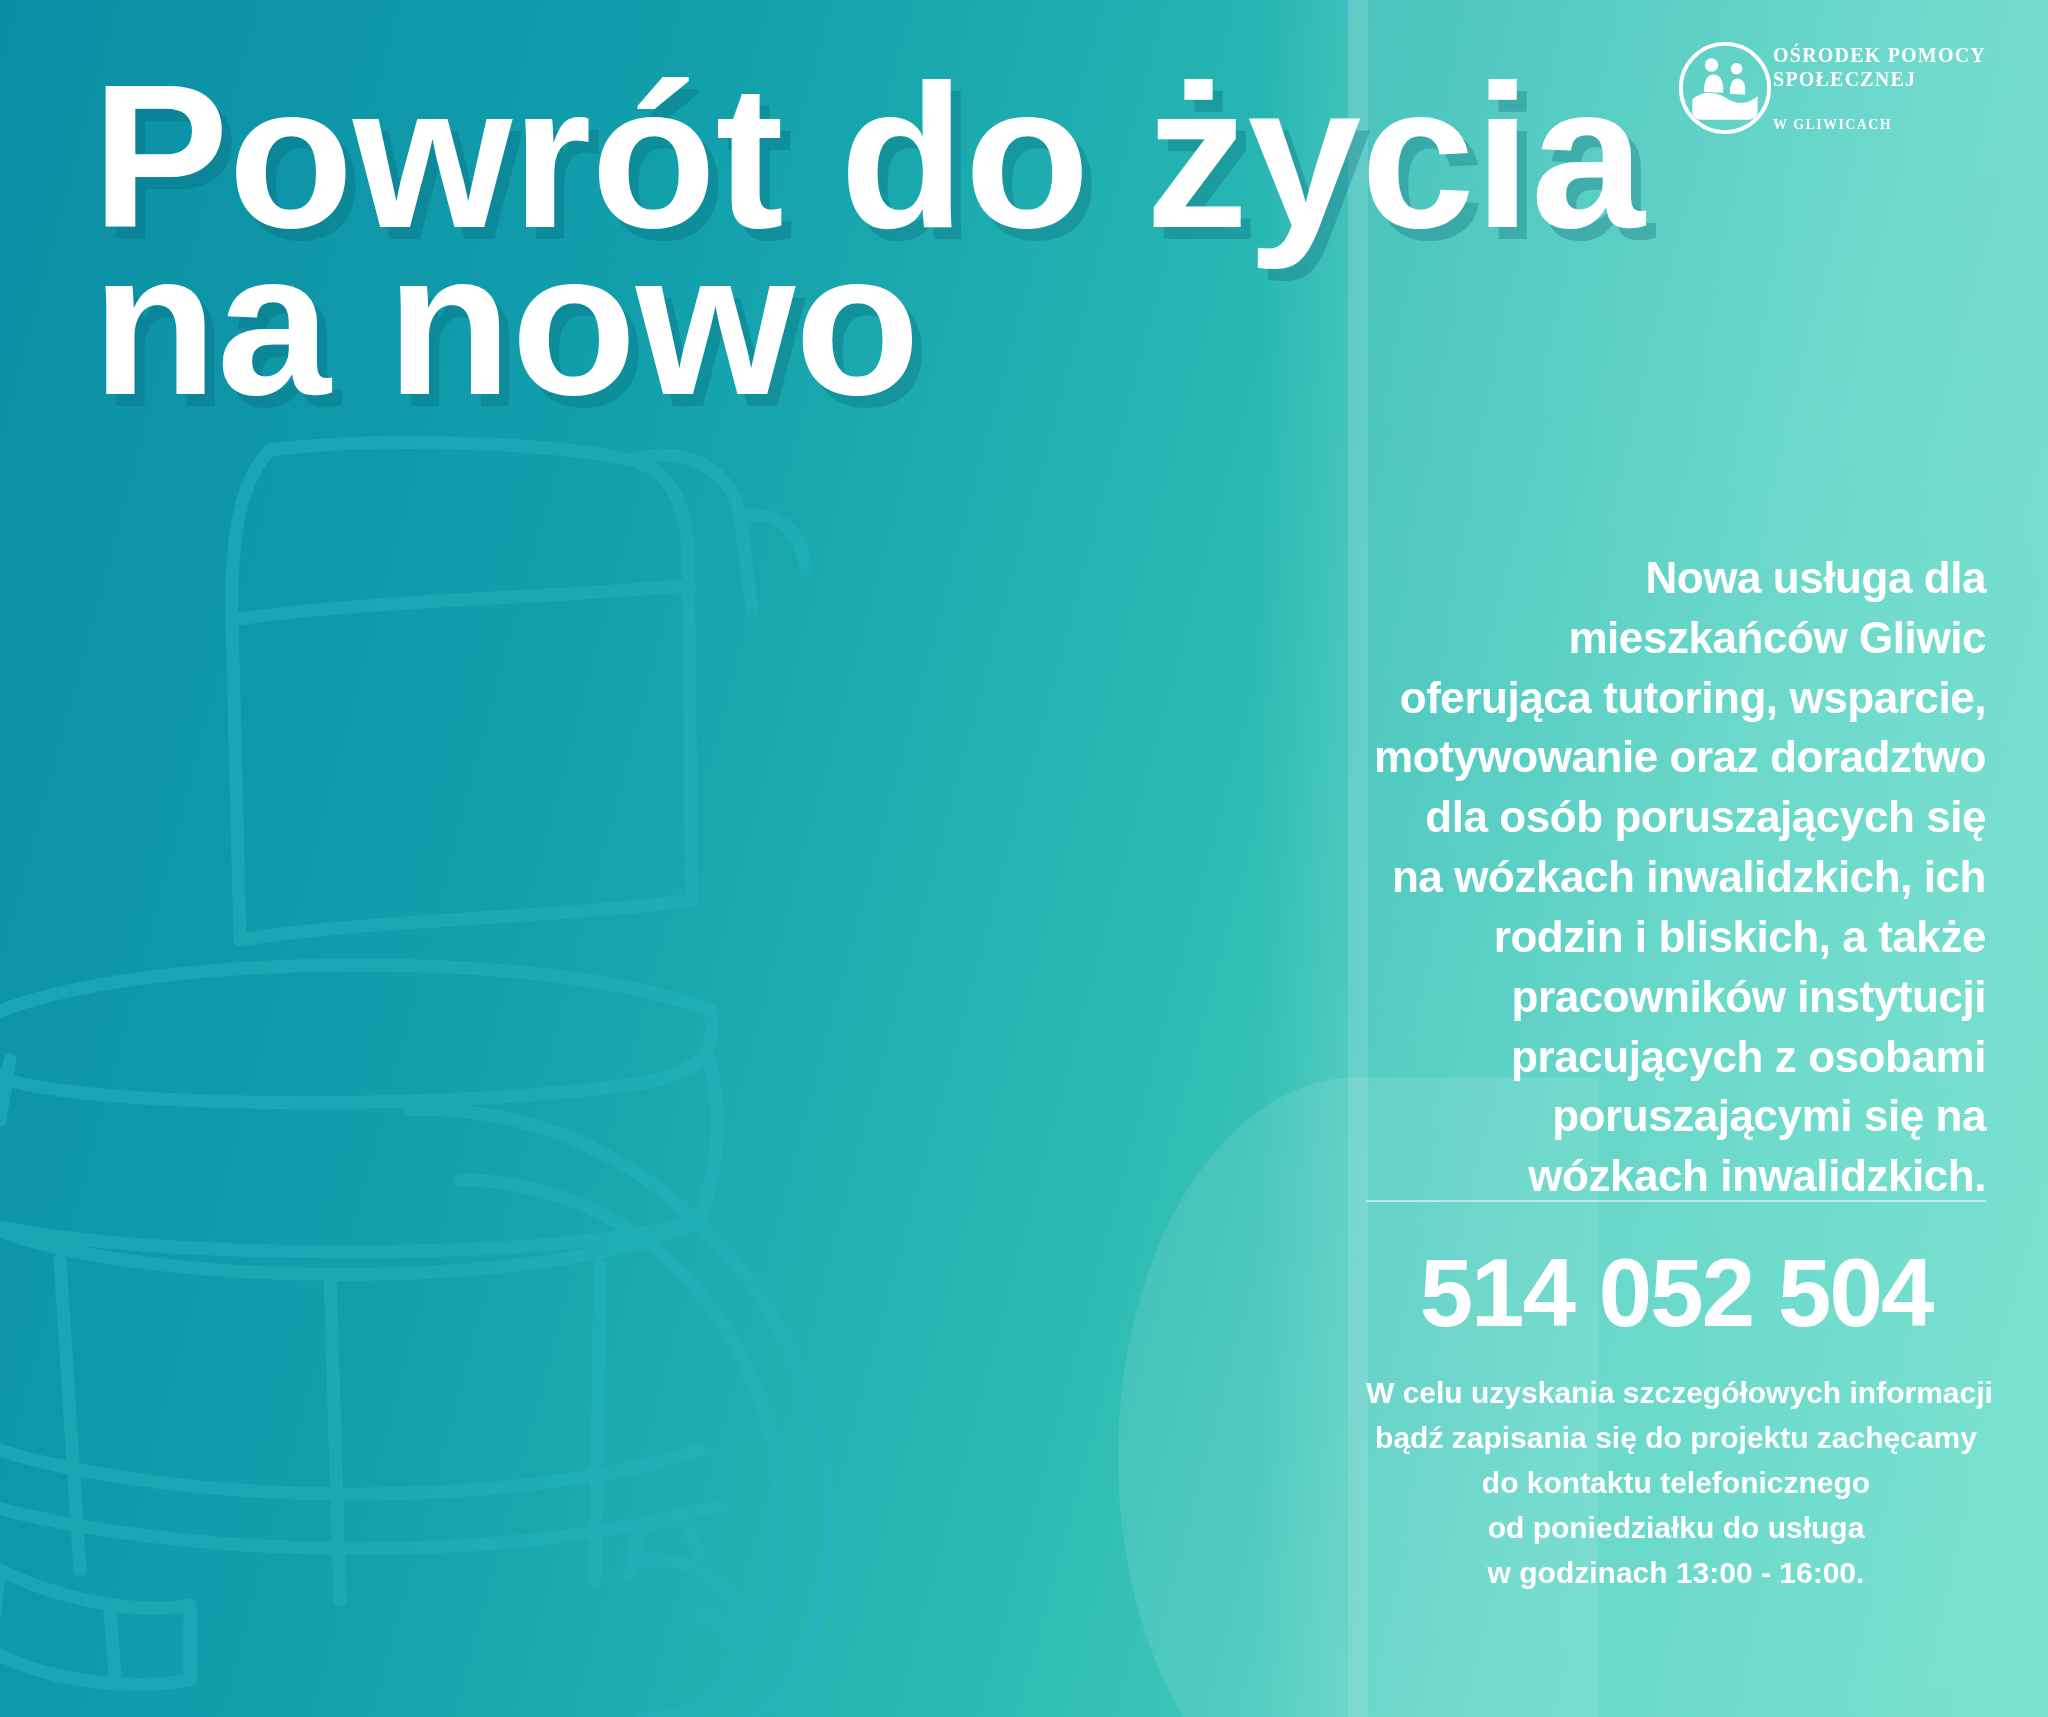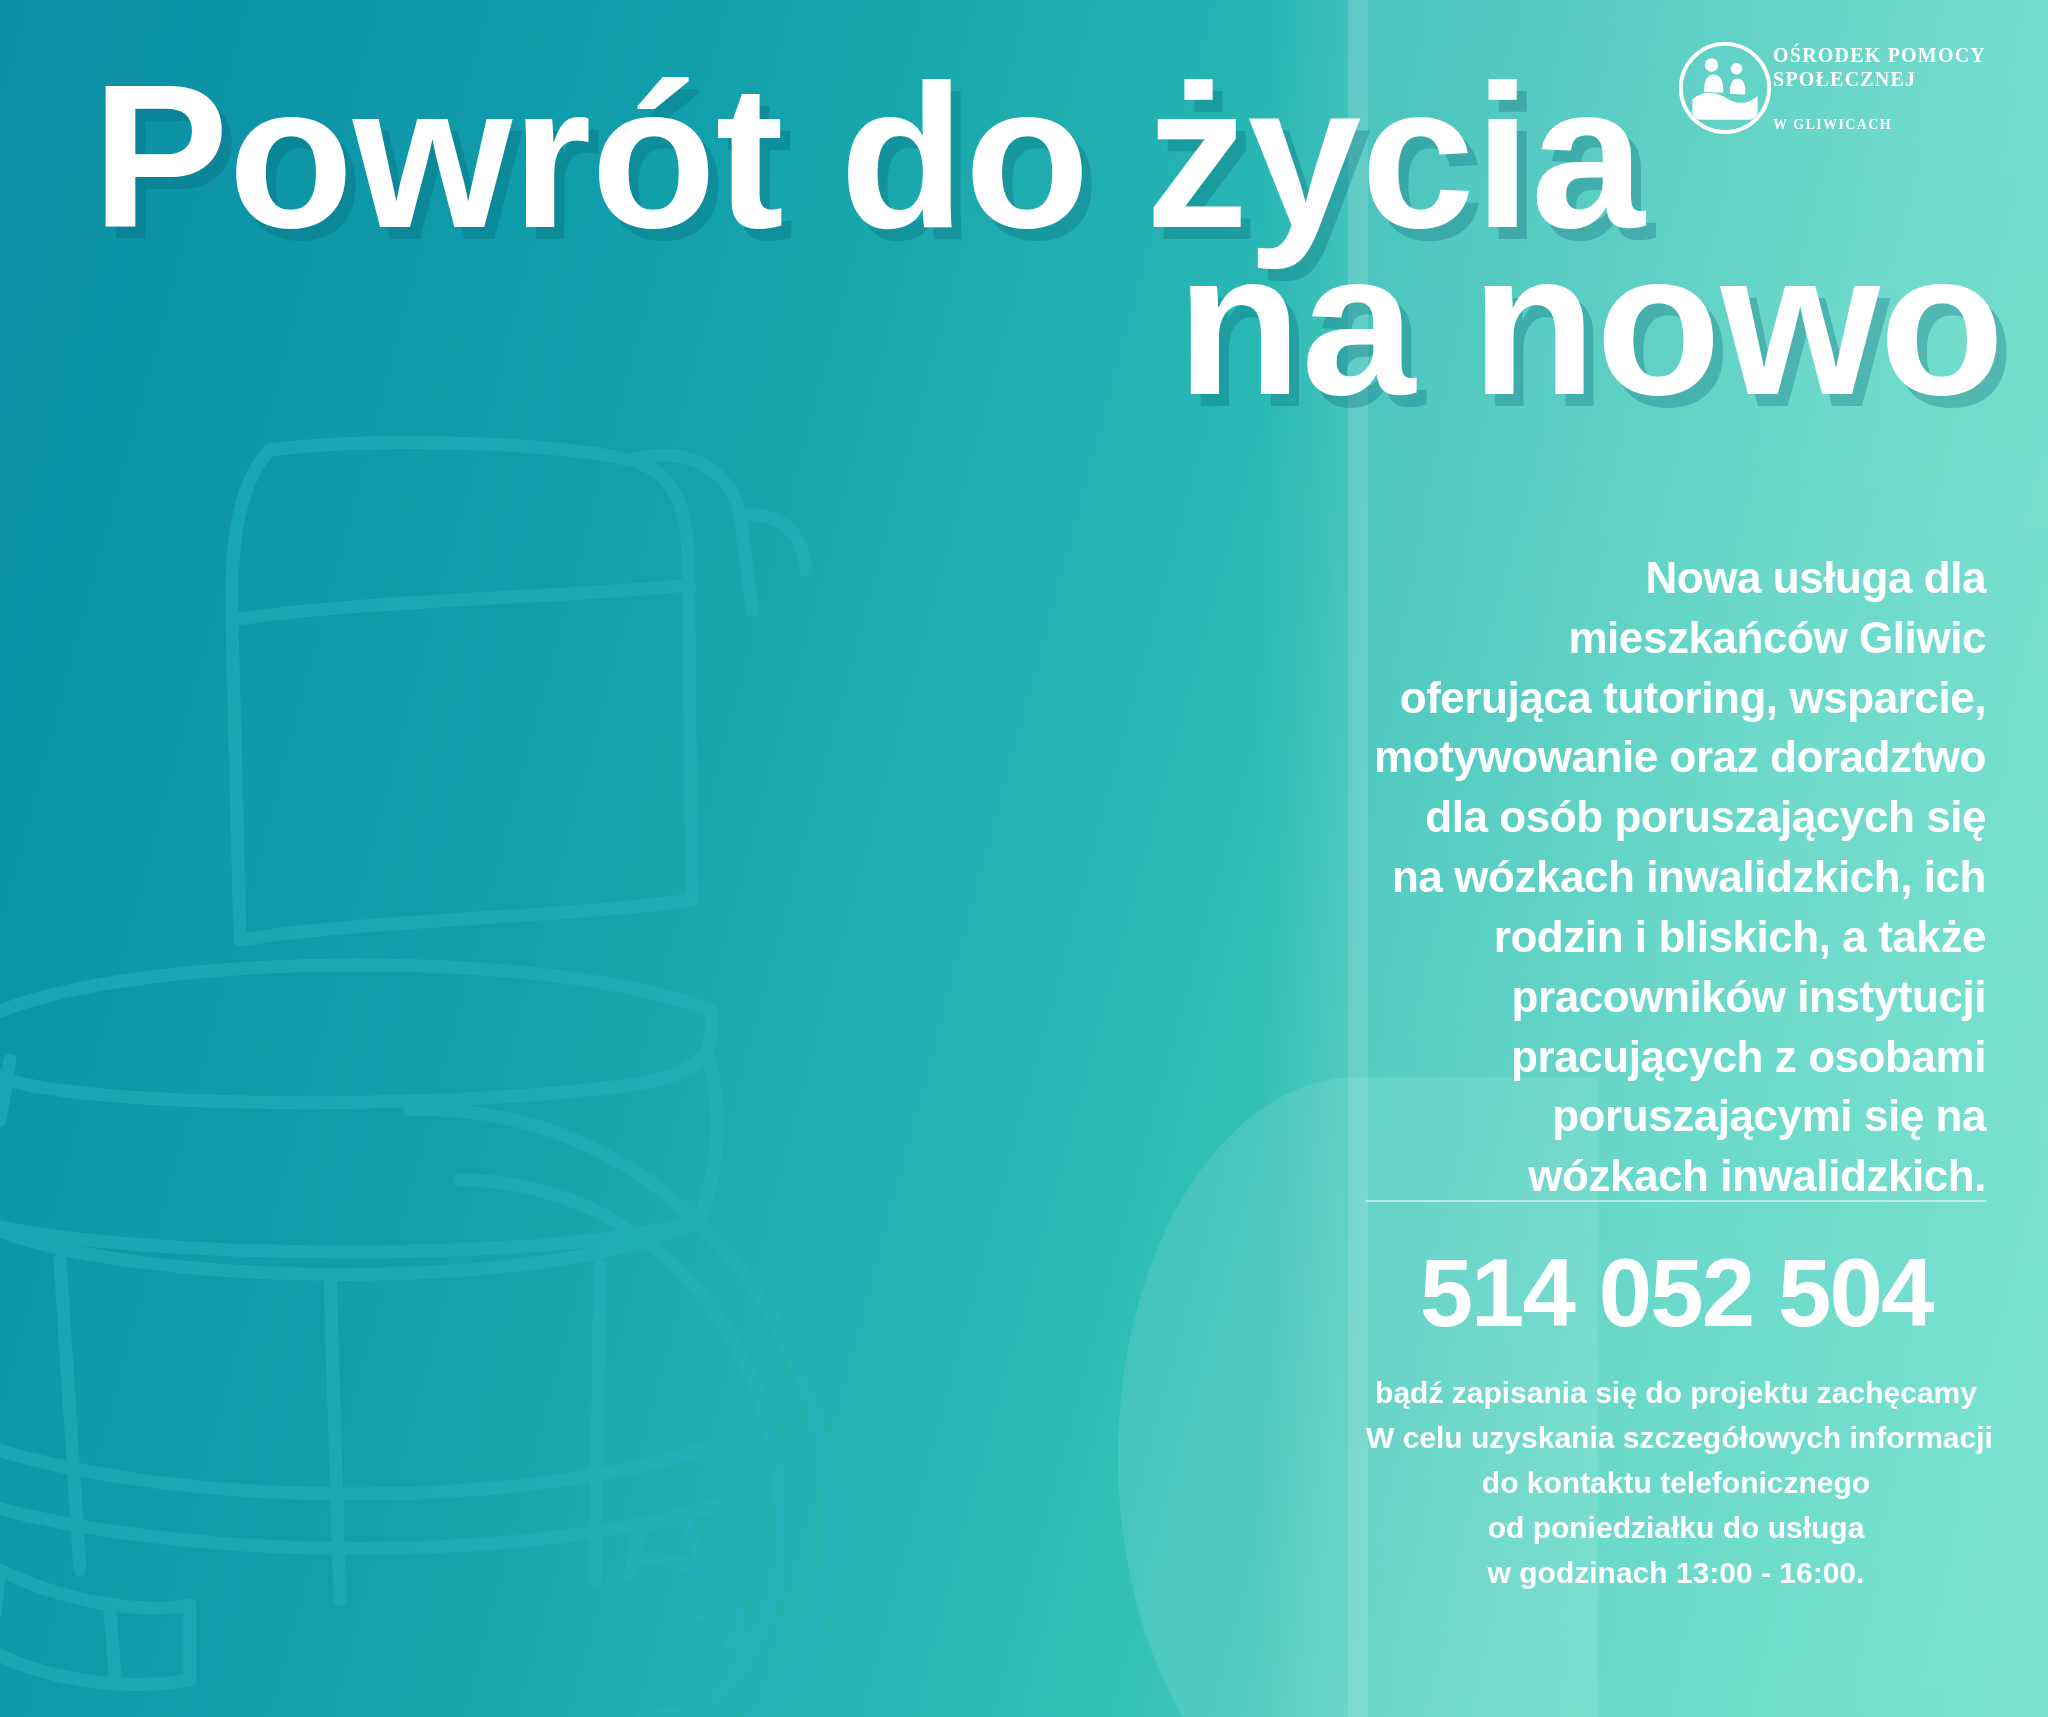--- a/index.html
+++ b/index.html
@@ -106,21 +106,21 @@
     margin-left: 48px;
   }
   .headline .line1 {
     font-size: 205px;
     display: block;
     text-align: left;
   }
   .headline .line2 {
     font-size: 205px;
     display: block;
-    text-align: right;
+    text-align: left;
     margin-top: -18px;
   }
 
   
   .description {
     position: absolute;
     top: 548px;
     right: 62px;
     width: 620px;
     text-align: right;
@@ -237,20 +237,20 @@
     <span class="line2">na nowo</span>
   </div>
 
   <div class="description">Nowa usługa dla mieszkańców Gliwic oferująca tutoring, wsparcie, motywowanie oraz doradztwo dla osób poruszających się na wózkach inwalidzkich, ich rodzin i bliskich, a także pracowników instytucji pracujących z osobami poruszającymi się na wózkach inwalidzkich.</div>
 
   <div class="divider"></div>
 
   <div class="phone">514 052 504</div>
 
   <div class="contact-note">
+    <div>W celu uzyskania szczegółowych informacji</div>
     <div>bądź zapisania się do projektu zachęcamy</div>
-    <div>W celu uzyskania szczegółowych informacji</div>
     <div>do kontaktu telefonicznego</div>
     <div>od poniedziałku do usługa</div>
     <div>w godzinach 13:00 - 16:00.</div>
   </div>
 
 </div>
 
 </body></html>

